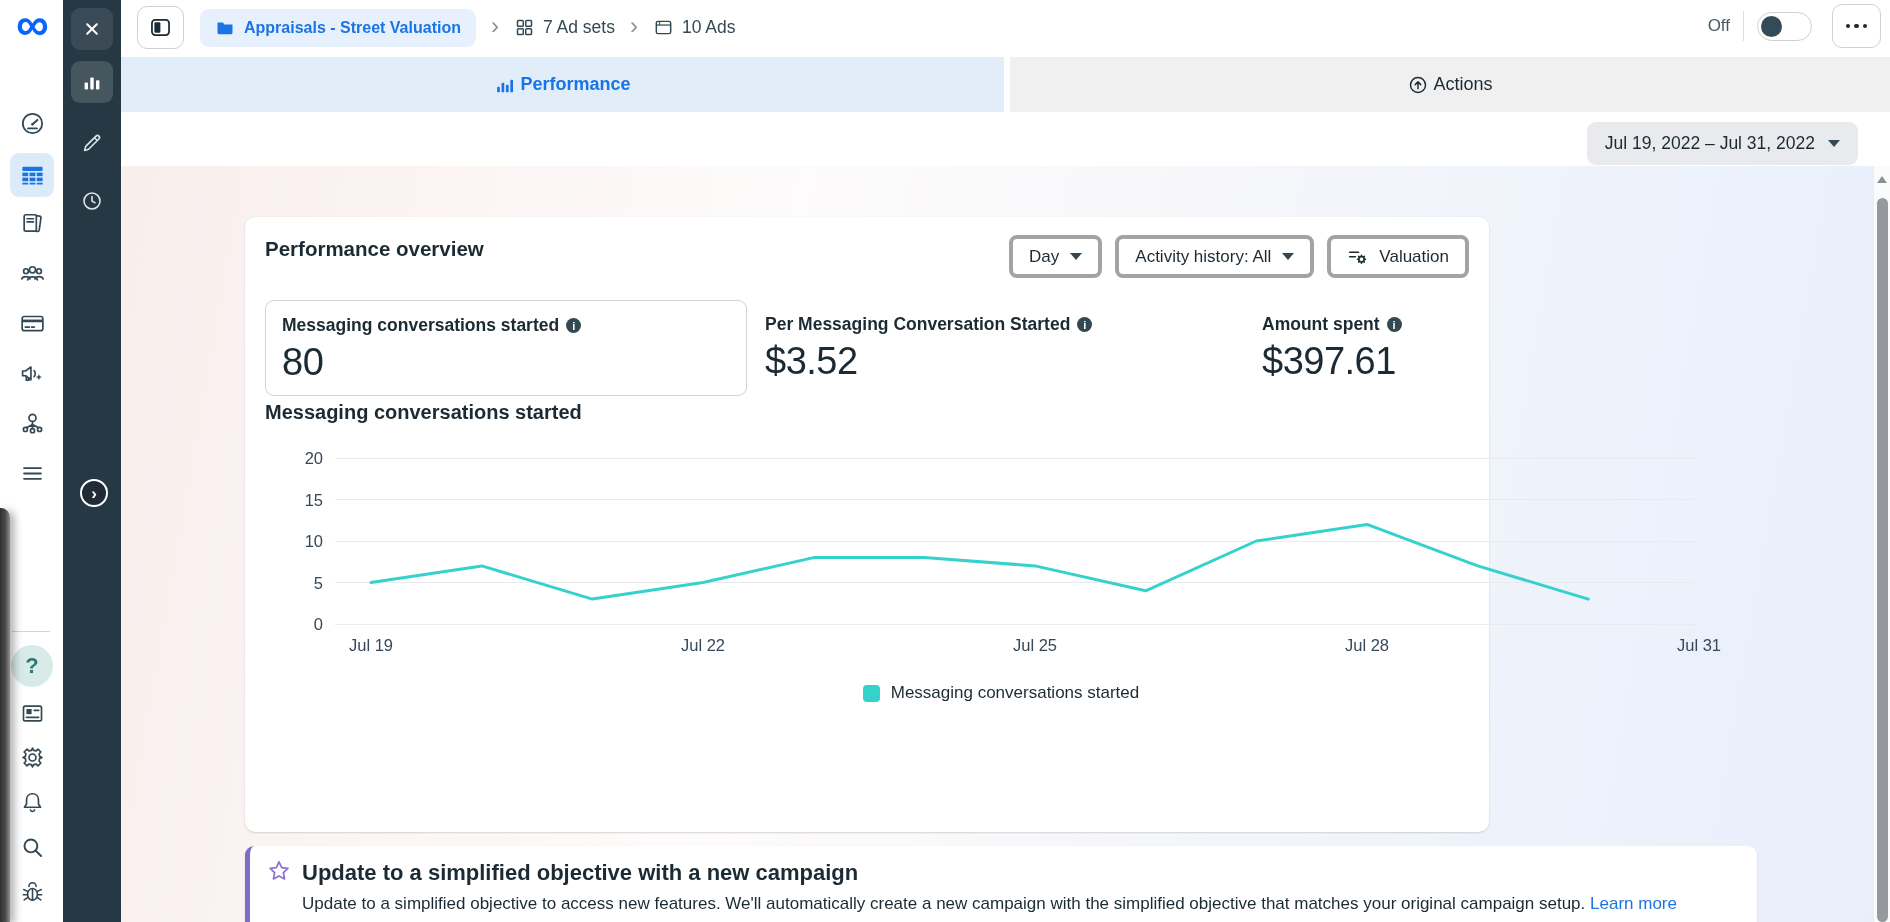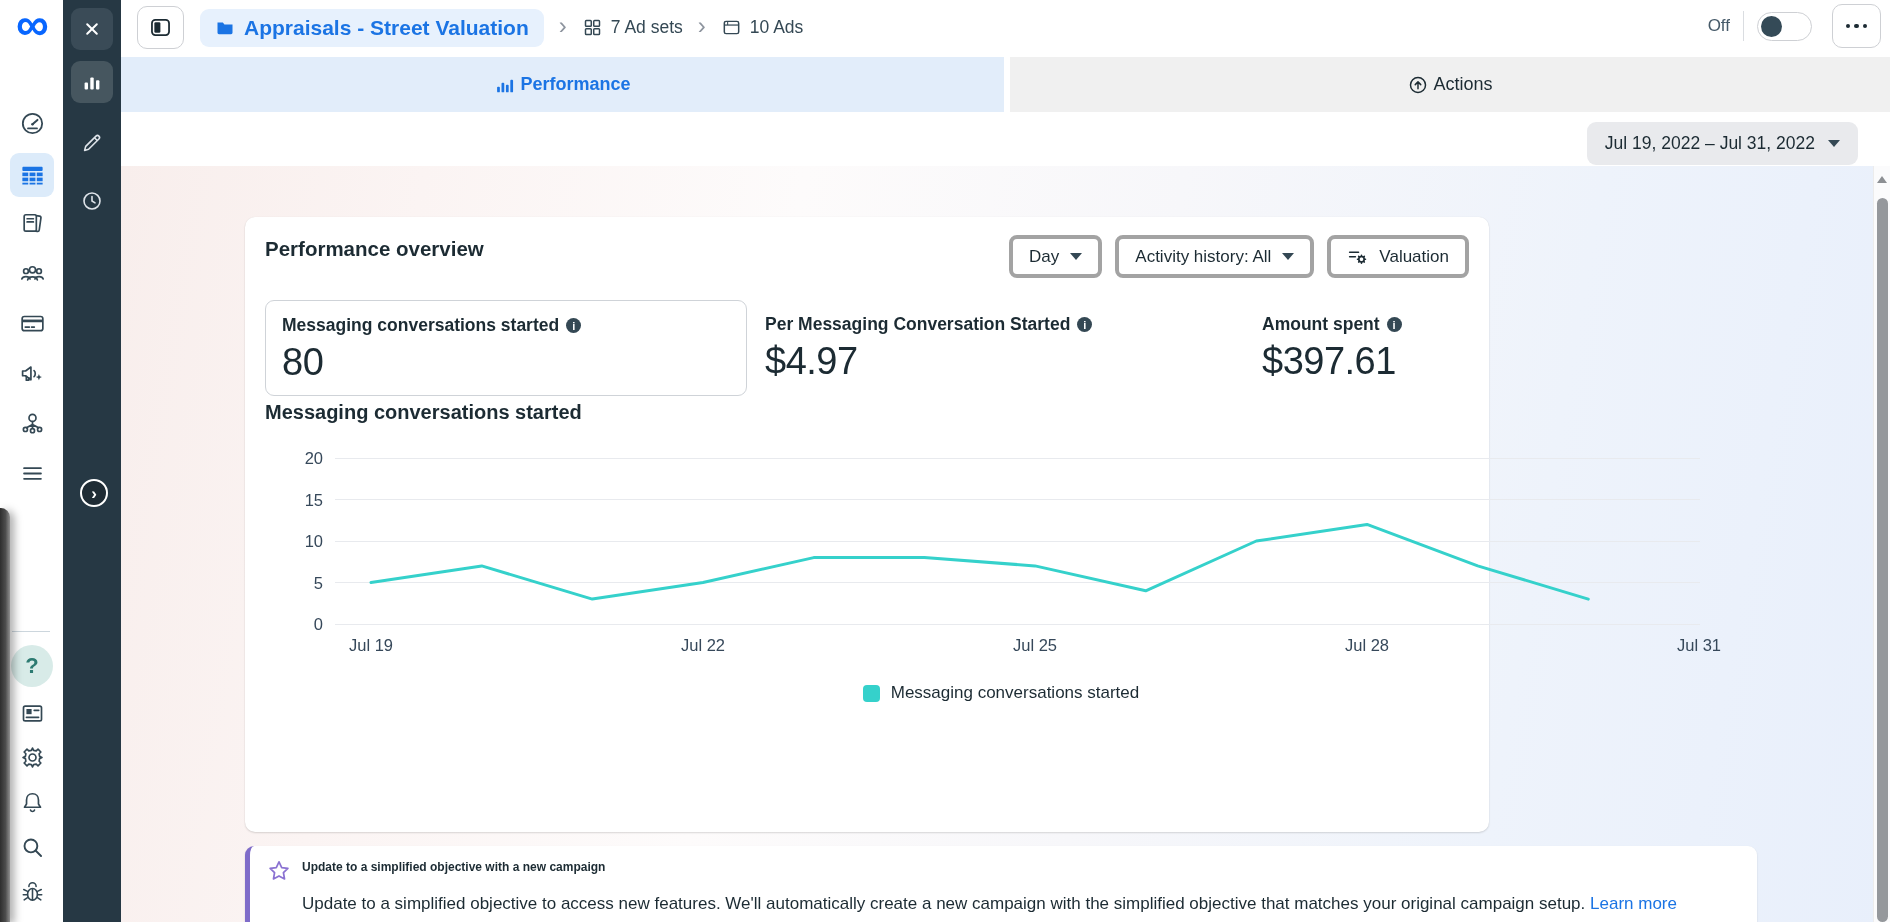--- a/index.html
+++ b/index.html
@@ -26,21 +26,21 @@
   .rail-btn { position:absolute; left:8px; width:42px; height:42px; border-radius:9px; display:flex; align-items:center; justify-content:center; cursor:pointer; }
   .rail-btn svg { width:24px; height:24px; }
   #rail-expand { position:absolute; left:17px; top:479px; width:28px; height:28px; border-radius:50%; background:#1f2c35; border:2px solid #fff; color:#fff; font-size:17px; font-weight:700; display:flex; align-items:center; justify-content:center; line-height:1; cursor:pointer; }
 
   
   #header-left { position:absolute; left:137px; top:6px; height:43px; display:flex; align-items:center; z-index:5; }
   #panel-btn { width:47px; height:43px; border:1px solid #ced0d4; border-radius:10px; background:#fff; display:flex; align-items:center; justify-content:center; cursor:pointer; }
   #panel-btn svg { width:25px; height:25px; }
   .crumb-chip { margin-left:16px; height:38px; background:#e7f1fd; border-radius:9px; display:flex; align-items:center; padding:0 15px; gap:9px; cursor:pointer; }
   .crumb-chip svg { width:20px; height:20px; }
-  .crumb-chip span { color:#1b74e4; font-size:21px; font-weight:700; }
+  .crumb-chip span { color:#1b74e4; font-size:16px; font-weight:700; }
   .crumb-sep { margin:0 15px; color:#8d949e; font-size:24px; line-height:1; padding-bottom:4px; }
   .crumb { display:flex; align-items:center; gap:8px; font-size:17.5px; color:#344854; cursor:pointer; }
   .crumb svg { width:21px; height:21px; }
 
   #header-right { position:absolute; right:9px; top:4px; height:44px; display:flex; align-items:center; z-index:5; }
   #off-label { font-size:17px; color:#465a69; }
   .vdiv { width:1px; height:30px; background:#dadde1; margin:0 13px; }
   #status-toggle { width:55px; height:29px; border:1px solid #ced0d4; border-radius:15px; background:#fff; position:relative; cursor:pointer; }
   #status-toggle .knob { position:absolute; left:3px; top:3px; width:21px; height:21px; border-radius:50%; background:#344a57; }
   #more-btn { margin-left:20px; width:49px; height:44px; border:1px solid #ced0d4; border-radius:10px; background:#fff; display:flex; align-items:center; justify-content:center; gap:4px; cursor:pointer; }
@@ -79,21 +79,21 @@
   #perf-chart { width:1472px; height:238px; display:block; }
   #perf-chart text { font-family:"Liberation Sans","DejaVu Sans",sans-serif; fill:#36485a; font-size:16.5px; }
 
   #legend { position:absolute; left:0; top:466px; width:1512px; display:flex; align-items:center; justify-content:center; gap:11px; }
   #legend-swatch { width:17px; height:17px; border-radius:4px; background:#35d1cb; }
   #legend-label { font-size:17px; }
 
   
   #banner { position:absolute; left:245px; top:846px; width:1512px; height:96px; background:#fff; border-radius:9px; border-left:5px solid #7f6cc9; box-shadow:0 1px 2px rgba(0,0,0,.14); z-index:4; }
   #banner .star { position:absolute; left:16px; top:12px; width:26px; height:26px; }
-  #banner-title { position:absolute; left:52px; top:14px; font-size:12px; font-weight:700; }
+  #banner-title { position:absolute; left:52px; top:14px; font-size:22px; font-weight:700; }
   #banner-body { position:absolute; left:52px; top:48px; font-size:17px; color:#1c2b33; }
   #banner-link { color:#1b74e4; cursor:pointer; }
 
   
   #scroll-track { position:absolute; right:0; top:166px; width:17px; height:756px; background:#fbfbfc; border-left:1px solid #ececec; z-index:30; }
   #scroll-up { position:absolute; left:3px; top:10px; width:0; height:0; border-left:5.5px solid transparent; border-right:5.5px solid transparent; border-bottom:7px solid #8c8f93; cursor:pointer; }
   #scroll-thumb { position:absolute; left:3px; top:32px; width:11px; height:724px; background:#95989c; border-radius:6px; cursor:pointer; }
 </style>
 </head>
 <body>
@@ -335,21 +335,21 @@
           <span>Messaging conversations started</span>
           <i class="info-dot">i</i>
         </div>
       <div class="val">80</div>
     </div>
     <div class="metric" id="metric-1">
       <div class="lbl">
           <span>Per Messaging Conversation Started</span>
           <i class="info-dot">i</i>
         </div>
-      <div class="val">$4.97</div>
+      <div class="val">$3.52</div>
     </div>
     <div class="metric" id="metric-2">
       <div class="lbl">
           <span>Amount spent</span>
           <i class="info-dot">i</i>
         </div>
       <div class="val">$397.61</div>
     </div>
 
     <div id="chart-title">Messaging conversations started</div>

